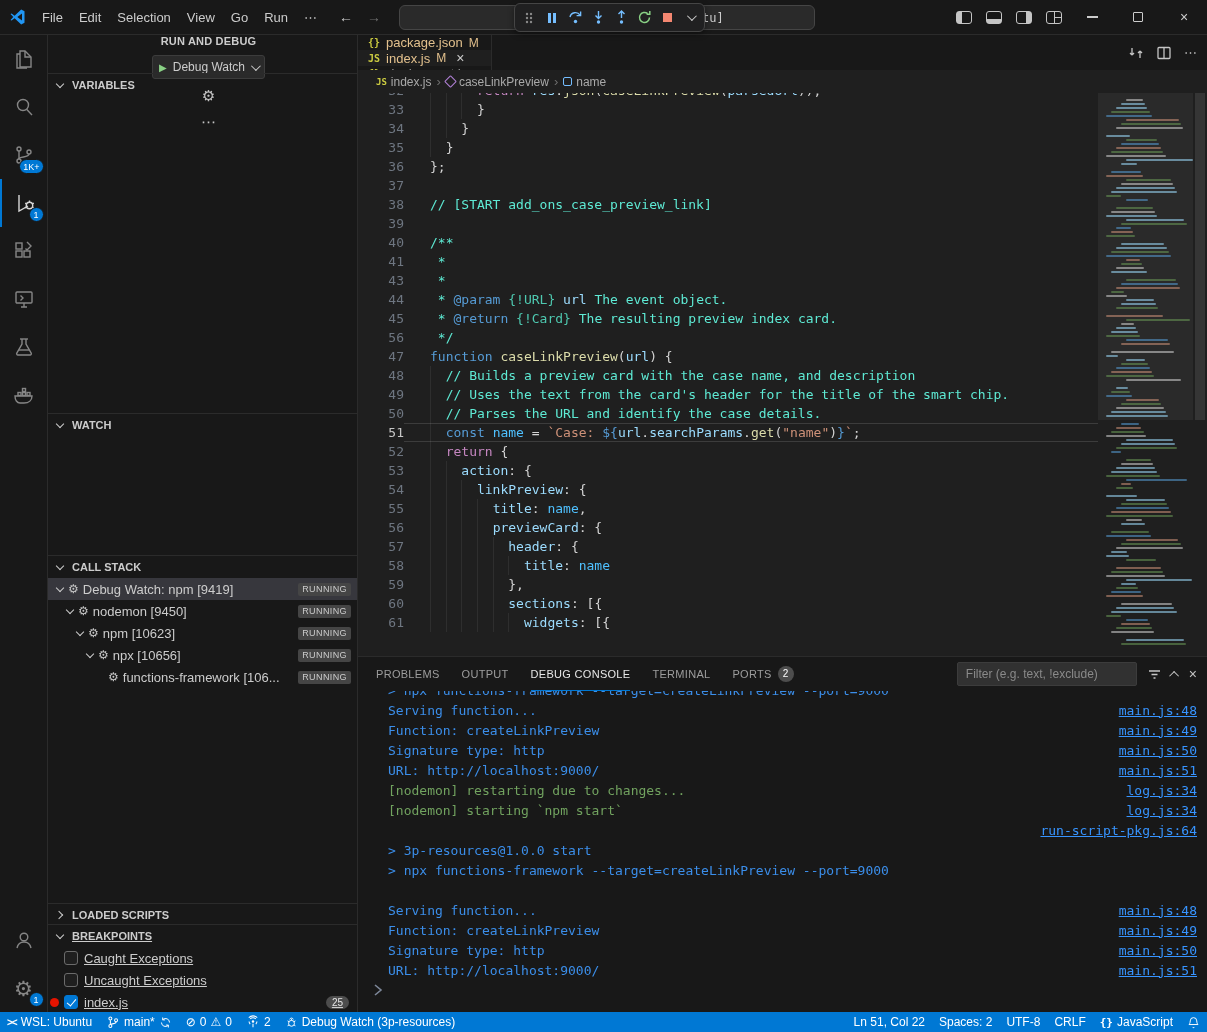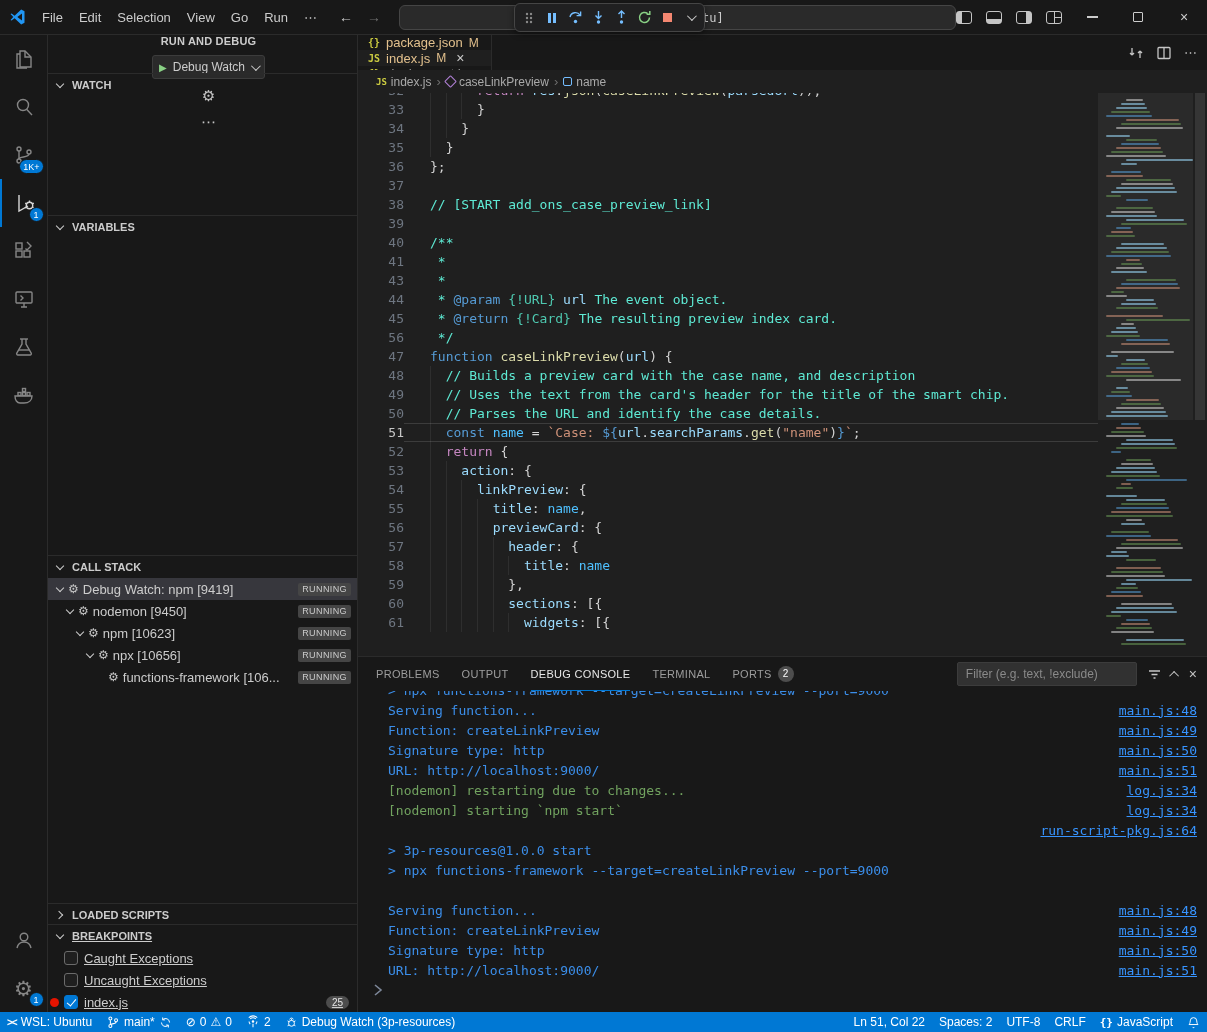--- a/index.html
+++ b/index.html
@@ -9,21 +9,21 @@
     display:flex;flex-direction:column;user-select:none;}
   svg{display:block}
 
   
   .titlebar{height:35px;background:#181818;border-bottom:1px solid #2b2b2b;display:flex;align-items:center;position:relative;flex:0 0 35px;}
   .vscode-logo{margin:0 8px 0 10px;}
   .menu-item{padding:0 8px;color:#cccccc;font-size:13px;cursor:default;}
   .menu-more{padding:0 8px;color:#cccccc;}
   .nav-arrows{display:flex;gap:14px;margin-left:14px;color:#cccccc;font-size:14px;}
   .nav-arrows .fwd{color:#6e6e6e;}
-  .command-center{position:absolute;left:399px;top:5px;width:557px;height:25px;background:#2a2a2a;
+  .command-center{position:absolute;left:399px;top:5px;width:416px;height:25px;background:#2a2a2a;
     border:1px solid #454545;border-radius:6px;display:flex;align-items:center;color:#cccccc;}
   .cc-text{position:absolute;left:302px;font-size:12px;color:#cccccc;font-family:"DejaVu Sans Mono",monospace;}
   .debug-toolbar{position:absolute;left:114px;top:-3px;height:29px;background:#202021;border:1px solid #454545;
     border-radius:6px;display:flex;align-items:center;padding:0 4px;gap:3px;box-shadow:0 2px 6px rgba(0,0,0,.4);}
   .dbg-btn{width:20px;height:22px;display:flex;align-items:center;justify-content:center;border-radius:4px;}
   .titlebar-right{margin-left:auto;display:flex;align-items:center;height:100%;}
   .layout-ic{width:16px;height:13px;border:1.2px solid #c5c5c5;border-radius:3px;position:relative;margin:0 7px;}
   .layout-ic::before{content:"";position:absolute;background:#c5c5c5;}
   .ic-sb-left::before{left:0;top:0;bottom:0;width:5px;}
   .ic-panel-bottom::before{left:0;right:0;bottom:0;height:4px;}
@@ -324,35 +324,35 @@
         <span class="sb-title">RUN AND DEBUG</span>
         <span class="launch-select">
           <span class="launch-play">▶</span>
           <span>Debug Watch</span>
           <span class="chev"></span>
         </span>
         <span class="sb-ic">⚙</span>
         <span class="sb-ic">⋯</span>
       </div>
 
+      <div class="section sec-variables">
+        <div class="sec-head">
+          <span class="tw">
+              <i class="open"></i>
+            </span>
+          <span>VARIABLES</span>
+        </div>
+      </div>
+
       <div class="section sec-watch">
         <div class="sec-head">
           <span class="tw">
               <i class="open"></i>
             </span>
           <span>WATCH</span>
-        </div>
-      </div>
-
-      <div class="section sec-variables">
-        <div class="sec-head">
-          <span class="tw">
-              <i class="open"></i>
-            </span>
-          <span>VARIABLES</span>
         </div>
       </div>
 
       <div class="section sec-callstack">
         <div class="sec-head">
           <span class="tw">
               <i class="open"></i>
             </span>
           <span>CALL STACK</span>
         </div>

